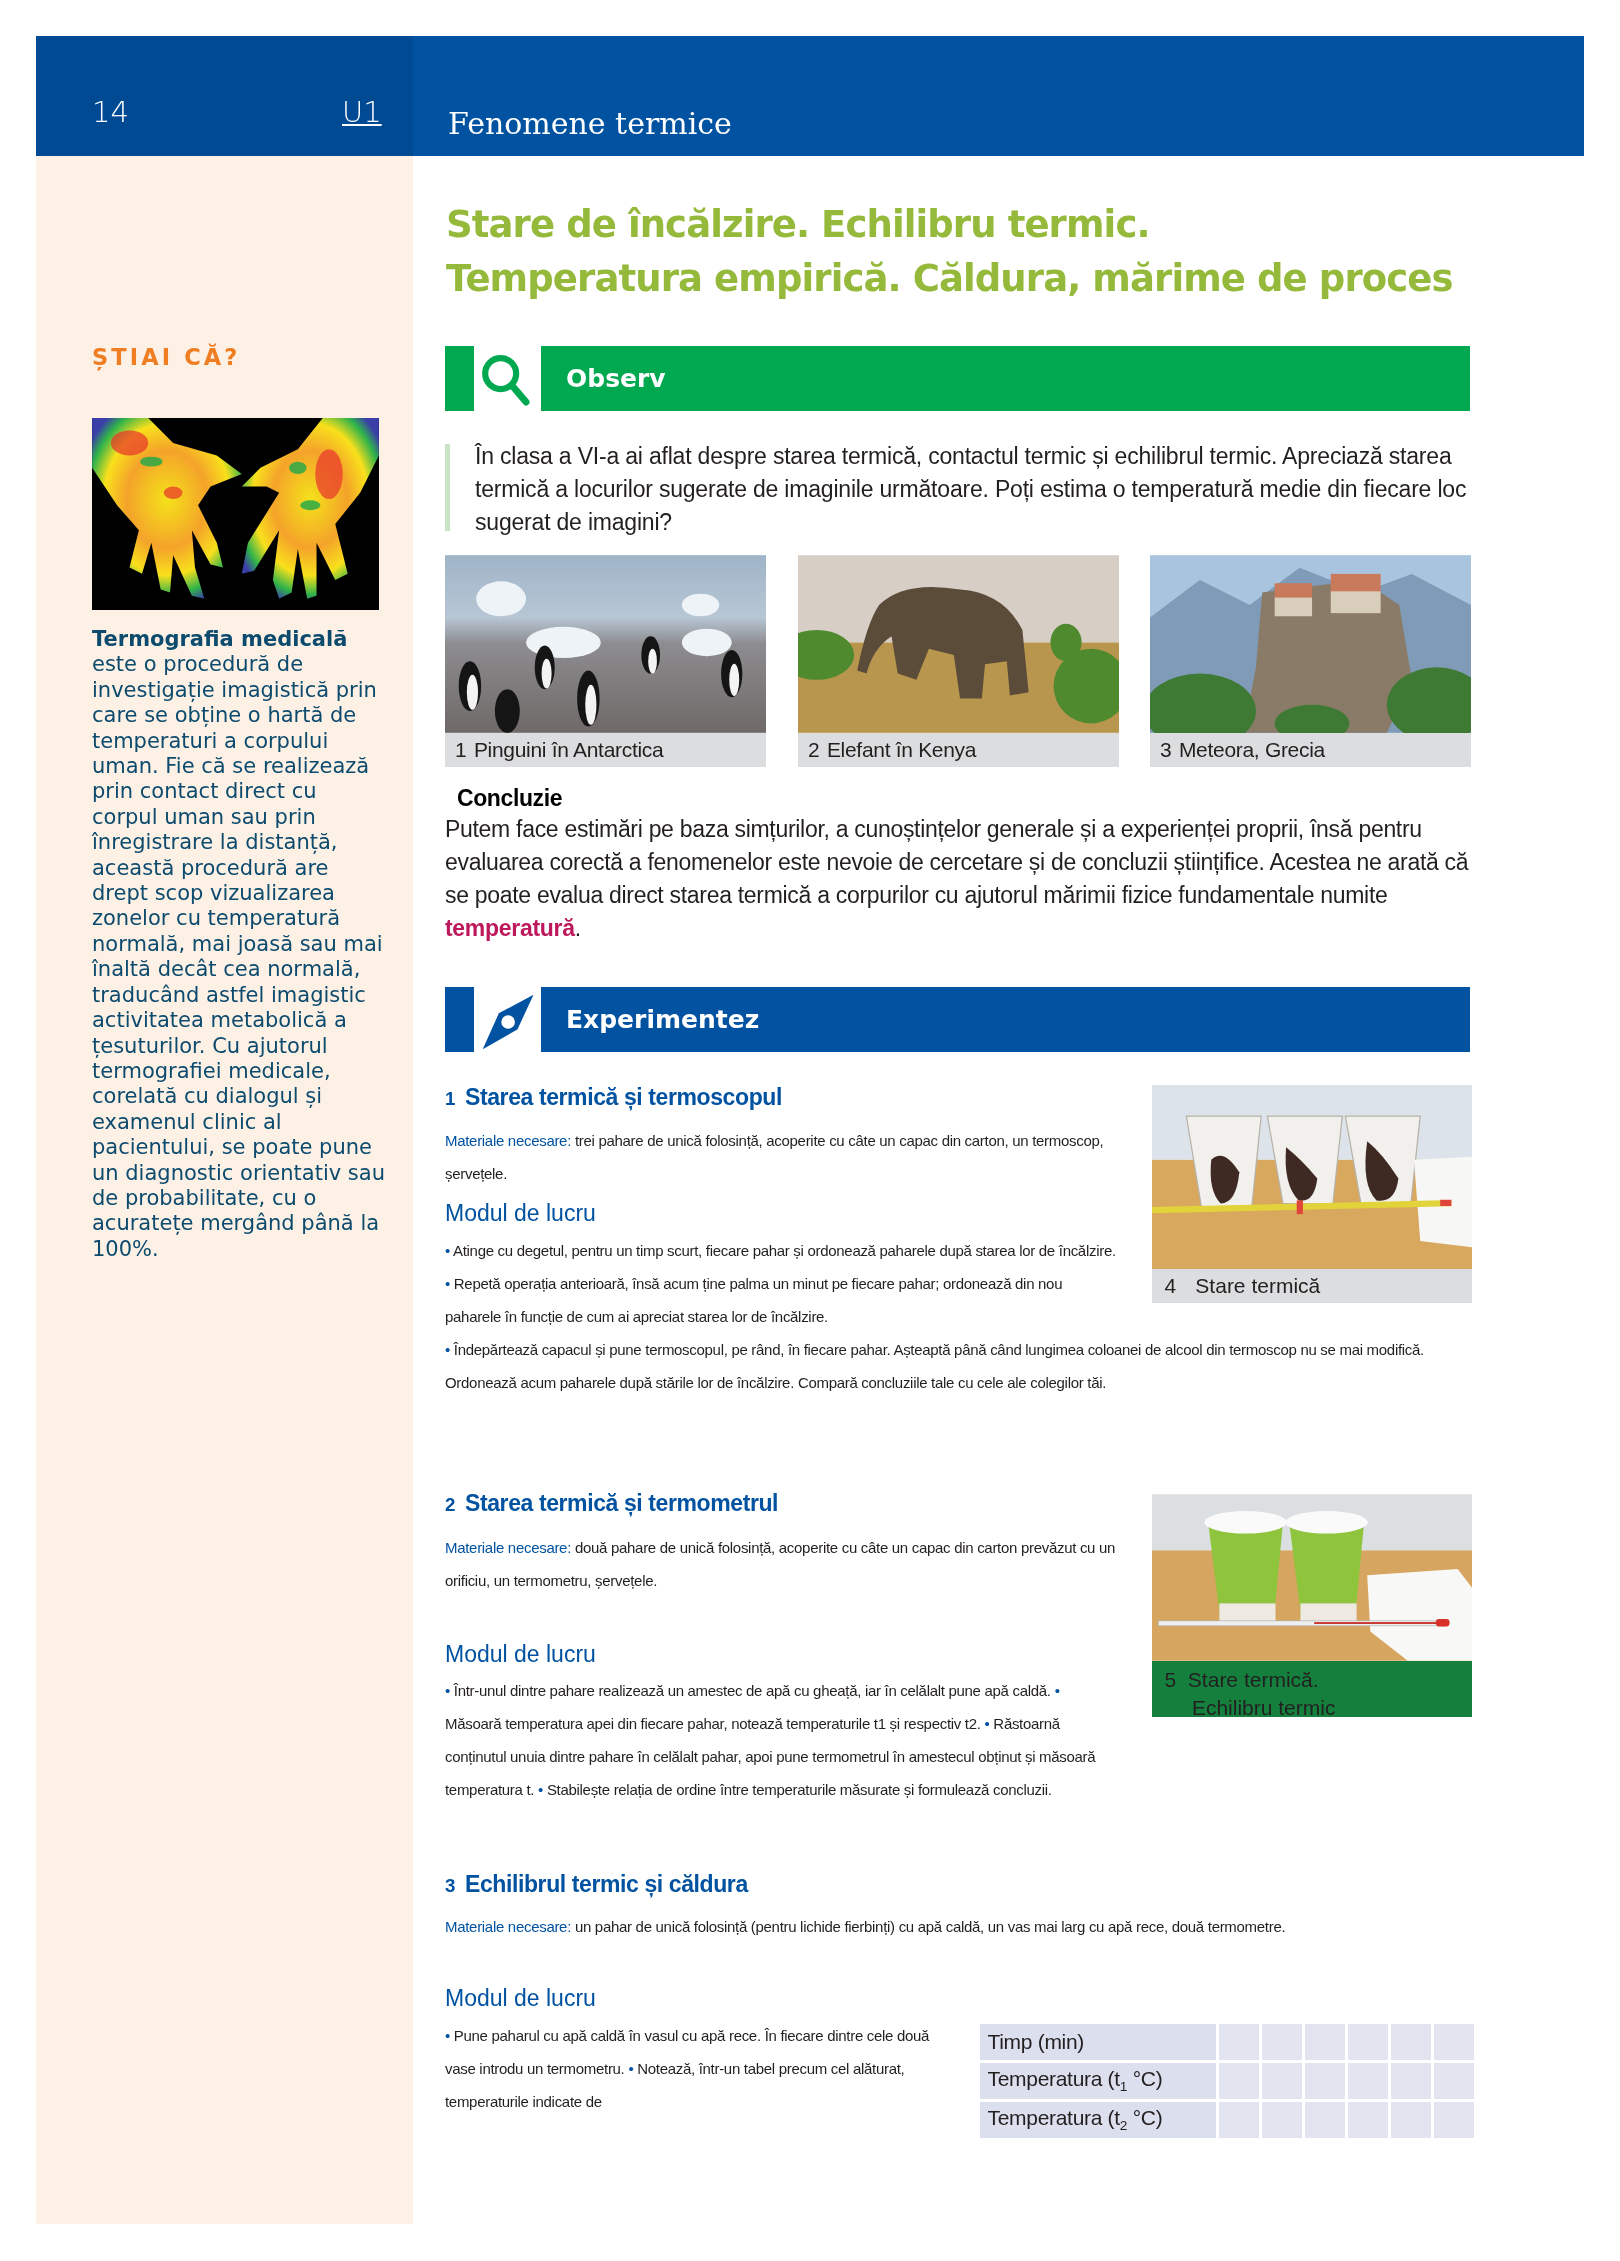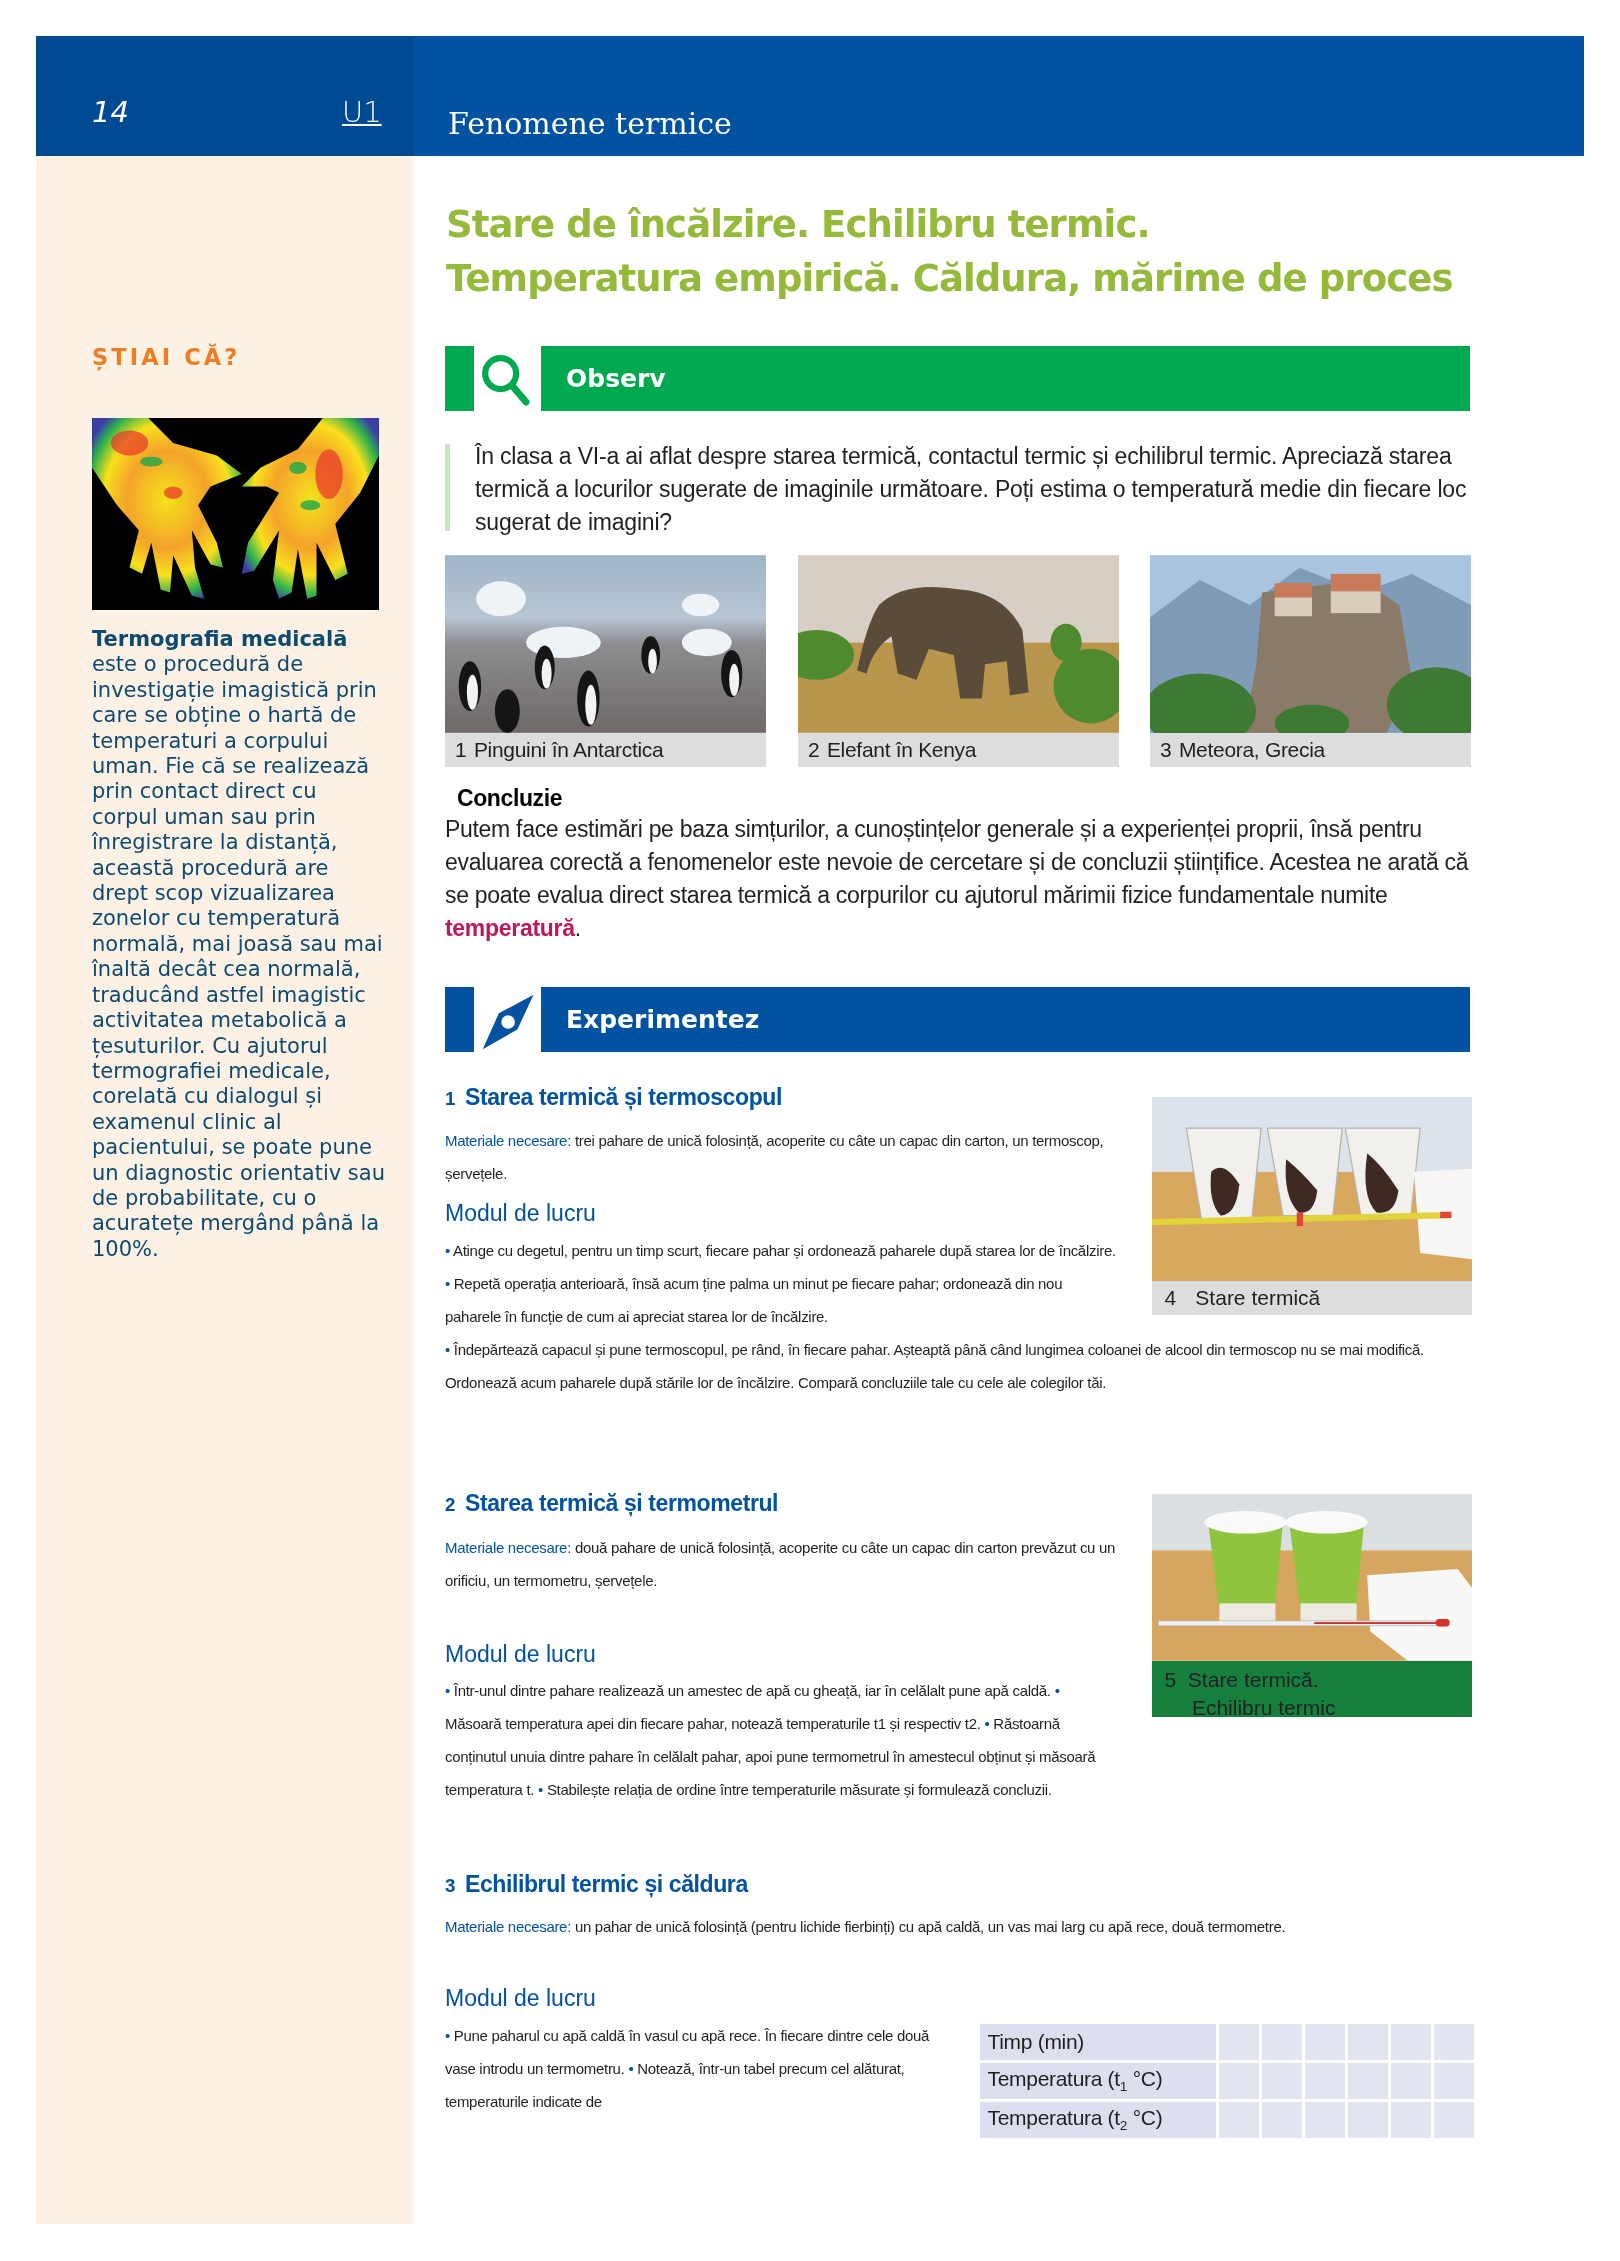--- a/index.html
+++ b/index.html
@@ -3,21 +3,21 @@
 <meta charset="utf-8">
 <style>
   html, body { margin: 0; padding: 0; background: #ffffff; }
   body { width: 1620px; height: 2261px; position: relative; overflow: hidden;
          font-family: "Liberation Sans", "DejaVu Sans", sans-serif; color: #231f20; }
   .abs { position: absolute; }
 
   
   #hdr-left { left: 36px; top: 36px; width: 377px; height: 120px; background: #004a93; }
   #hdr-right { left: 413px; top: 36px; width: 1171px; height: 120px; background: #0152a1; }
-  #page-num { left: 92px; top: 95px; font-size: 29px; color: #fff; font-family: "DejaVu Sans", sans-serif; font-weight: 300; font-style: italic; }
+  #page-num { left: 92px; top: 95px; font-size: 29px; color: #fff; font-family: "DejaVu Sans", sans-serif; font-weight: 300; }
   #unit { left: 342px; top: 95px; font-size: 29px; color: #fff; font-family: "DejaVu Sans", sans-serif; font-weight: 300; text-decoration: underline; }
   #chapter { left: 448px; top: 106px; font-size: 30px; color: #fff; font-family: "DejaVu Serif", serif; }
 
   
   #sidebar { left: 36px; top: 156px; width: 377px; height: 2068px; background: #fdf1e6; }
   #stiai { left: 92px; top: 344px; font-size: 22.5px; font-weight: bold; color: #ef7d22; letter-spacing: 3.1px; font-family: "DejaVu Sans", sans-serif; }
   #thermo-img { left: 92px; top: 418px; width: 287px; height: 192px; background: #000; overflow: hidden; }
   #sidebar-text { left: 92px; top: 627px; width: 293px; font-size: 21px; line-height: 25.4px; font-family: "DejaVu Sans", sans-serif; color: #0c4a6e; }
   #sidebar-text b { font-weight: bold; }
 
@@ -60,21 +60,21 @@
   .exp-h { font-size: 23px; font-weight: bold; color: #0152a1; letter-spacing: -0.4px; }
   .exp-h .n { font-size: 18.7px; margin-right: 10px; }
   .blue-lbl { color: #0152a1; }
   .body { font-size: 15px; line-height: 33px; letter-spacing: -0.3px; }
   .bul { color: #0152a1; }
 
   #e1-h { left: 445px; top: 1084px; }
   #e1-mat { left: 445px; top: 1124px; width: 674px; }
   #e1-mod { left: 445px; top: 1200px; font-size: 23px; color: #0152a1; }
   #e1-steps { left: 445px; top: 1234px; width: 1026px; }
-  #e1-photo { left: 1152px; top: 1085px; width: 320px; height: 208px; margin-top: 12px; }
+  #e1-photo { left: 1152px; top: 1085px; width: 320px; height: 208px; }
   #e1-photo .pic { position: absolute; left: 0; top: 0; width: 320px; height: 184px; }
   #e1-photo .cap { position: absolute; left: 0; top: 184px; width: 320px; height: 34px; background: #dcdddf; font-size: 21px; line-height: 34px; padding-left: 12.5px; box-sizing: border-box; }
 
   #e2-h { left: 445px; top: 1490px; }
   #e2-mat { left: 445px; top: 1531px; width: 674px; }
   #e2-mod { left: 445px; top: 1641px; font-size: 23px; color: #0152a1; }
   #e2-steps { left: 445px; top: 1674px; width: 1026px; }
   #e2-photo { left: 1152px; top: 1494px; width: 320px; height: 231px; }
   #e2-photo .pic { position: absolute; left: 0; top: 0; width: 320px; height: 167px; }
   #e2-photo .cap { position: absolute; left: 0; top: 167px; width: 320px; height: 56px; background: #15803d; font-size: 21px; line-height: 28px; padding: 5px 0 0 12.5px; box-sizing: border-box; }

